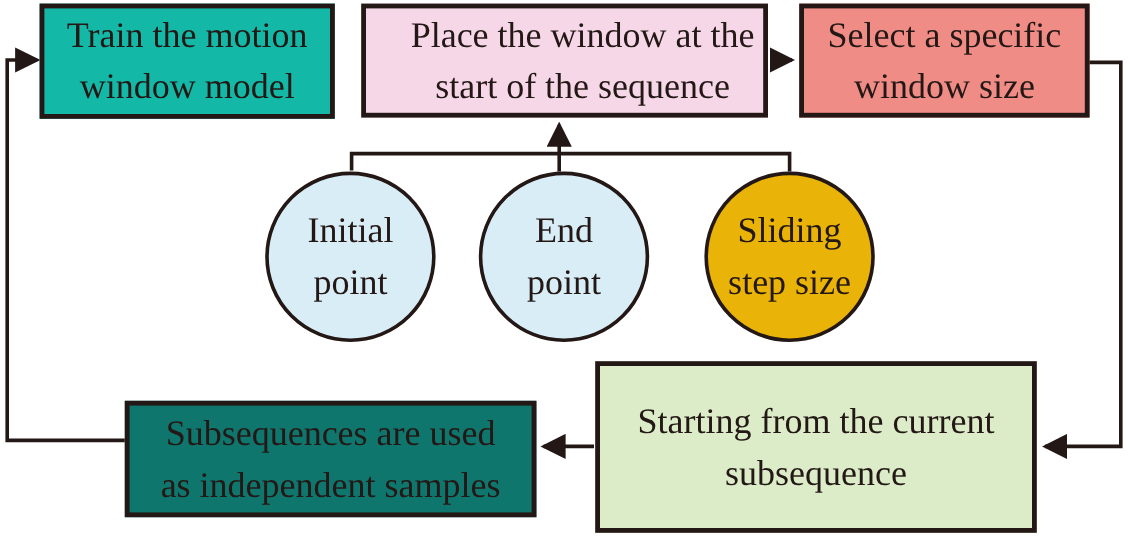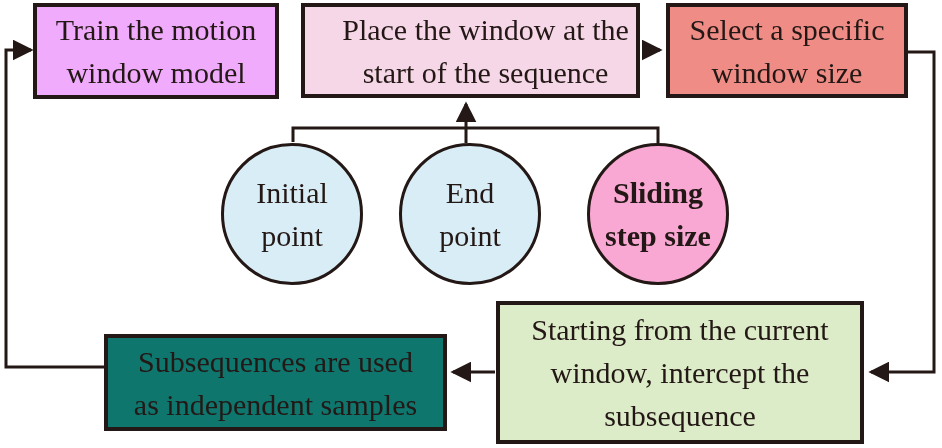--- a/index.html
+++ b/index.html
@@ -66,54 +66,53 @@
 
     <path class="wire" d="M906 52 H934 V372 H871" marker-end="url(#ah)"></path>
 
     <path class="wire" d="M495 372 H453" marker-end="url(#ah)"></path>
 
     <path class="wire" d="M293 142 V128 H658 V143"></path>
 
     <path class="wire" d="M466 143 V104" marker-end="url(#ah)"></path>
   </svg>
 
-  <div class="node" id="n-train" style="background-color: #f0abfc;">
+  <div class="node" id="n-train" style="background-color: #14b8a6;">
     <div>Train the motion</div>
     <div>window model</div>
   </div>
 
   <div class="node" id="n-place" style="background-color: rgb(246, 215, 231); padding-left: 30px;">
     <div>Place the window at the</div>
     <div>start of the sequence</div>
   </div>
 
   <div class="node" id="n-select" style="background-color: rgb(240, 140, 134);">
     <div>Select a specific</div>
     <div>window size</div>
   </div>
 
   <div class="node" id="n-intercept" style="background-color: rgb(220, 236, 200);">
     <div>Starting from the current</div>
-    <div>window, intercept the</div>
     <div>subsequence</div>
   </div>
 
   <div class="node" id="n-samples" style="background-color: #0f766e; margin-top: 10px;">
     <div>Subsequences are used</div>
     <div>as independent samples</div>
   </div>
 
   <div class="node circle" id="n-initial" style="background-color: rgb(217, 237, 246);">
     <div>Initial</div>
     <div>point</div>
   </div>
 
   <div class="node circle" id="n-end" style="background-color: rgb(217, 237, 246);">
     <div>End</div>
     <div>point</div>
   </div>
 
-  <div class="node circle" id="n-sliding" style="background-color: #f9a8d4; font-weight: bold;">
+  <div class="node circle" id="n-sliding" style="background-color: #eab308;">
     <div>Sliding</div>
     <div>step size</div>
   </div>
 
 </div>
 
 </body></html>

